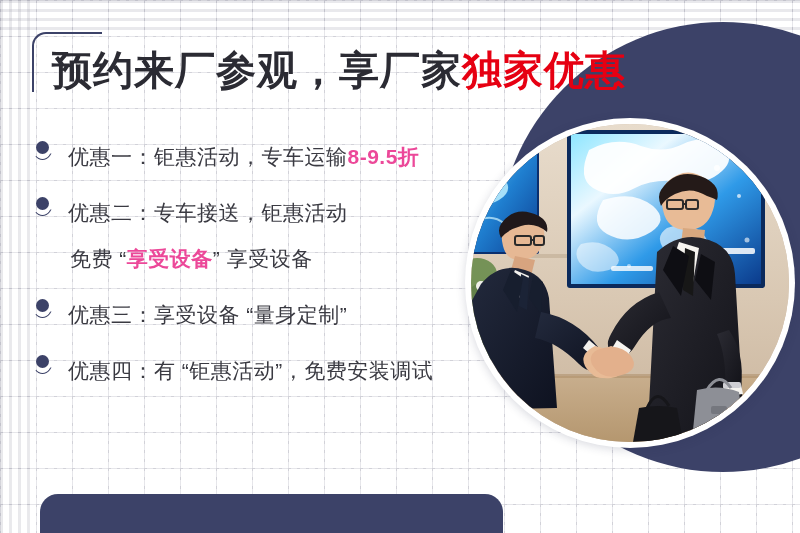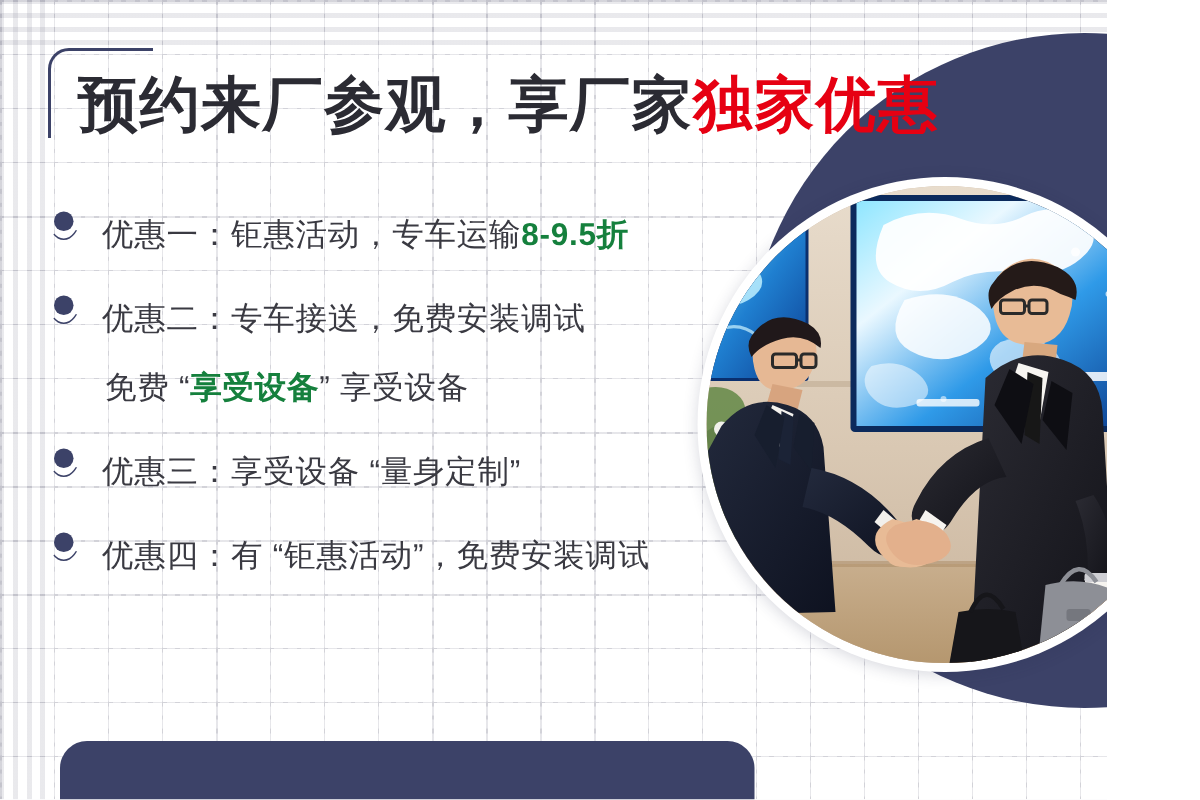--- a/index.html
+++ b/index.html
@@ -5,21 +5,21 @@
 <style>
   * { margin:0; padding:0; box-sizing:border-box; }
   html, body {
     width:800px; height:533px;
     font-family:"Liberation Sans","DejaVu Sans",sans-serif;
     overflow:hidden;
   }
 
   #stage{
     position:relative;
-    width:738px; height:533px;
+    width:800px; height:533px;
     background:#ffffff;
     overflow:hidden;
   }
 
   
   .grid-bg{
     position:absolute; inset:0;
     background-image:
       repeating-linear-gradient(to right,
         rgba(120,120,140,.16) 0px, rgba(120,120,140,.16) 3px,
@@ -128,21 +128,21 @@
   }
   .benefit-line{
     font-size:21px;
     color:#3a3a42;
     line-height:46px;
     white-space:nowrap;
     letter-spacing:.5px;
   }
   .benefit-line.indent{ padding-left:2px; }
   .benefit-line .accent{
-    color:#15803d;
+    color:#ec4899;
     font-weight:bold;
     text-align:right;
   }
 
   
   .photo-circle{
     position:absolute;
     left:465px; top:118px;
     width:330px; height:330px;
     border-radius:50%;
@@ -192,21 +192,21 @@
           <span class="arc"></span>
       </span>
       <div class="benefit-line"><span>优惠一：钜惠活动，专车运输</span><span class="accent">8-9.5折</span></div>
     </div>
 
     <div class="benefit-row">
       <span class="bullet">
         <span class="dot"></span>
           <span class="arc"></span>
       </span>
-      <div class="benefit-line"><span>优惠二：专车接送，免费安装调试</span></div>
+      <div class="benefit-line"><span>优惠二：专车接送，钜惠活动</span></div>
       <div class="benefit-line indent"><span>免费 “</span><span class="accent">享受设备</span><span>” 享受设备</span></div>
     </div>
 
     <div class="benefit-row">
       <span class="bullet">
         <span class="dot"></span>
           <span class="arc"></span>
       </span>
       <div class="benefit-line"><span>优惠三：享受设备 “量身定制”</span></div>
     </div>

